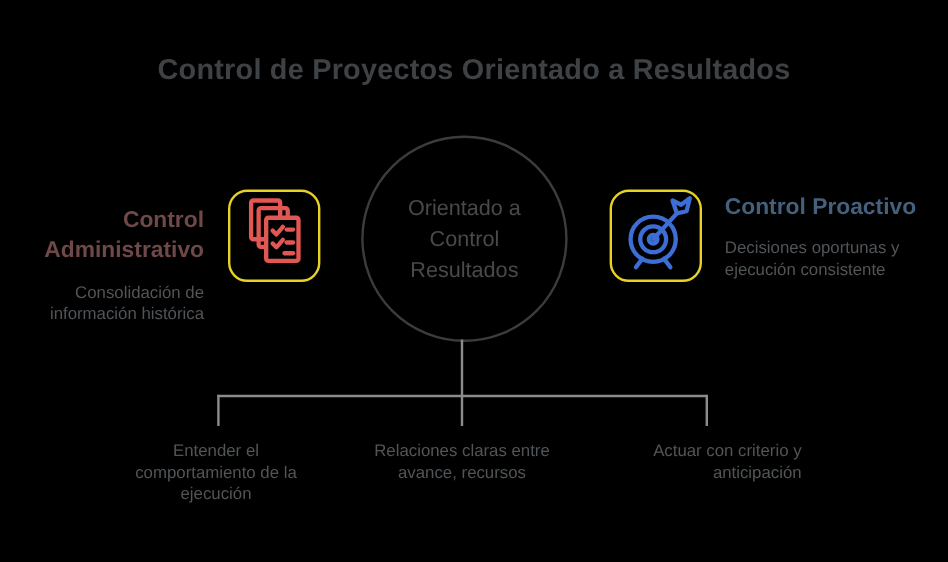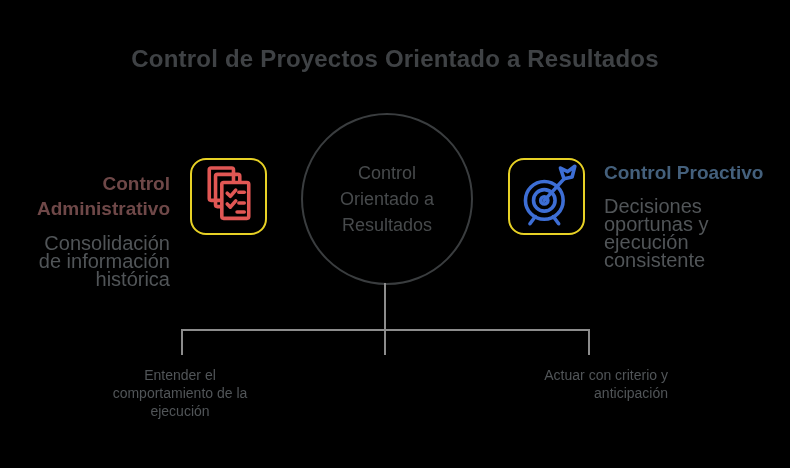--- a/index.html
+++ b/index.html
@@ -13,21 +13,21 @@
     font-size:24px;font-weight:bold;color:var(--title,#3f4245);letter-spacing:.2px;
   }
   
   .left-text{
     position:absolute;left:18px;top:159px;width:152px;text-align:right;margin-top:12px;
   }
   .left-text .node-title{
     font-size:19px;font-weight:bold;line-height:25px;color:var(--maroon,#6f4848);
   }
   .node-desc{
-    font-size:20px;line-height:18px;color:var(--body,#515558);margin-top:13px;
+    font-size:14px;line-height:18px;color:var(--body,#515558);margin-top:13px;
   }
   .icon-box{
     position:absolute;width:73px;height:73px;border:2.5px solid var(--yellow,#e7d125);
     border-radius:16px;display:flex;align-items:center;justify-content:center;
   }
   .icon-box svg{width:70px;height:70px;}
   .icon-left{left:190px;top:158px;}
   .icon-right{left:508px;top:158px;}
   
   .center-circle{
@@ -83,22 +83,22 @@
           <line x1="50" y1="36" x2="56" y2="36"></line>
           <path d="M37 49 l3.5 3.5 l6 -7"></path>
           <line x1="50" y1="48" x2="56" y2="48"></line>
           <line x1="48" y1="58" x2="56" y2="58"></line>
         </g>
       </svg>
     </span>
   </div>
 
   <div class="center-circle">
+    <span>Orientado a</span>
     <span>Control</span>
-    <span>Orientado a</span>
     <span>Resultados</span>
   </div>
 
   <div class="icon-box icon-right">
     <span>
       <svg viewBox="0 0 78 78">
         <g fill="none" stroke="var(--blue,#3d6ed5)" stroke-width="4" stroke-linecap="round" stroke-linejoin="round">
           <line x1="26" y1="63" x2="20" y2="71"></line>
           <line x1="46" y1="63" x2="52" y2="71"></line>
           <circle cx="36" cy="45" r="21"></circle>
@@ -116,15 +116,16 @@
     <div class="node-desc">Decisiones oportunas y ejecución consistente</div>
   </div>
 
   <div class="line stem"></div>
   <div class="line hline"></div>
   <div class="line drop drop-left"></div>
   <div class="line drop drop-center"></div>
   <div class="line drop drop-right"></div>
 
   <div class="branch-label bl-1">Entender el comportamiento de la ejecución</div>
+  <div class="branch-label bl-2">Relaciones claras entre avance, recursos</div>
   <div class="branch-label bl-3">Actuar con criterio y anticipación</div>
 
 </div>
 
 </body></html>

